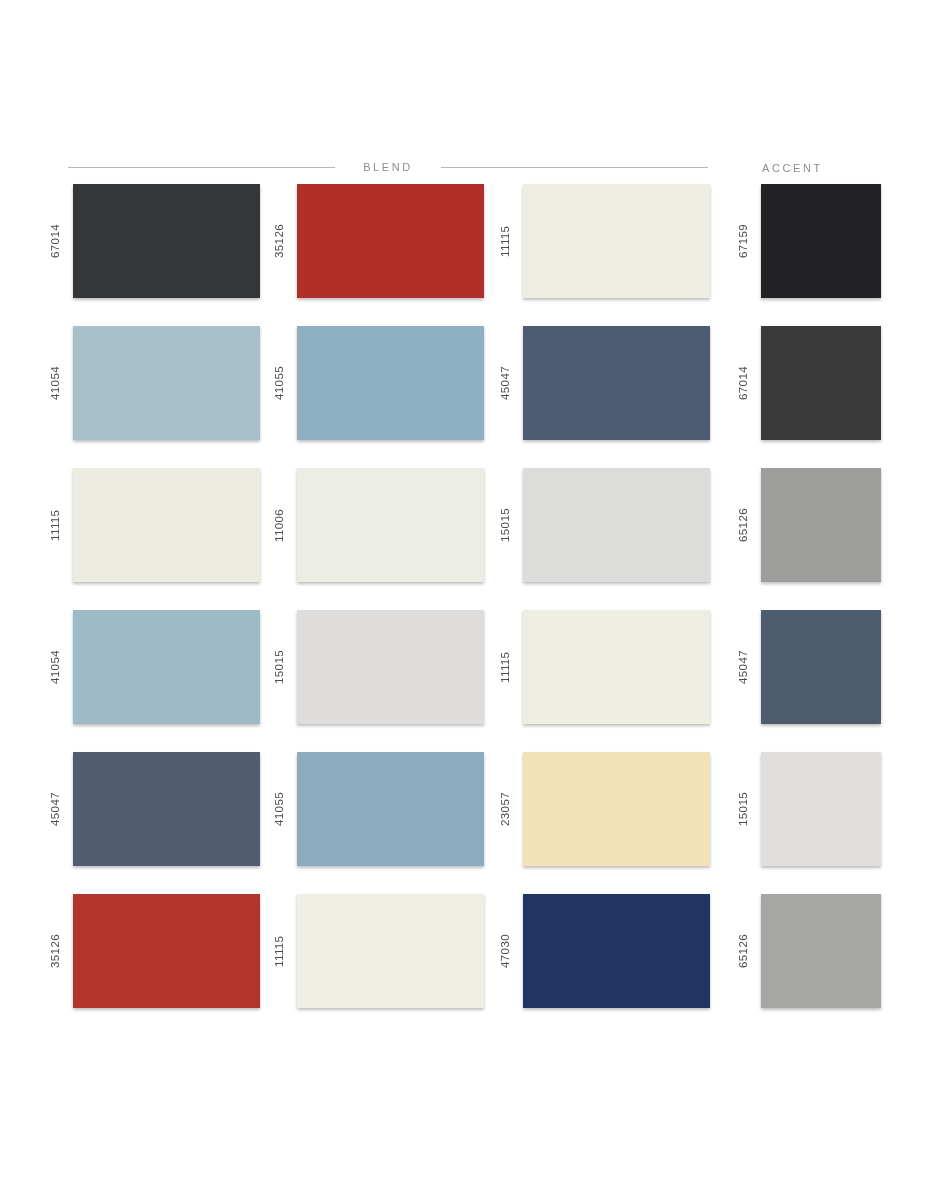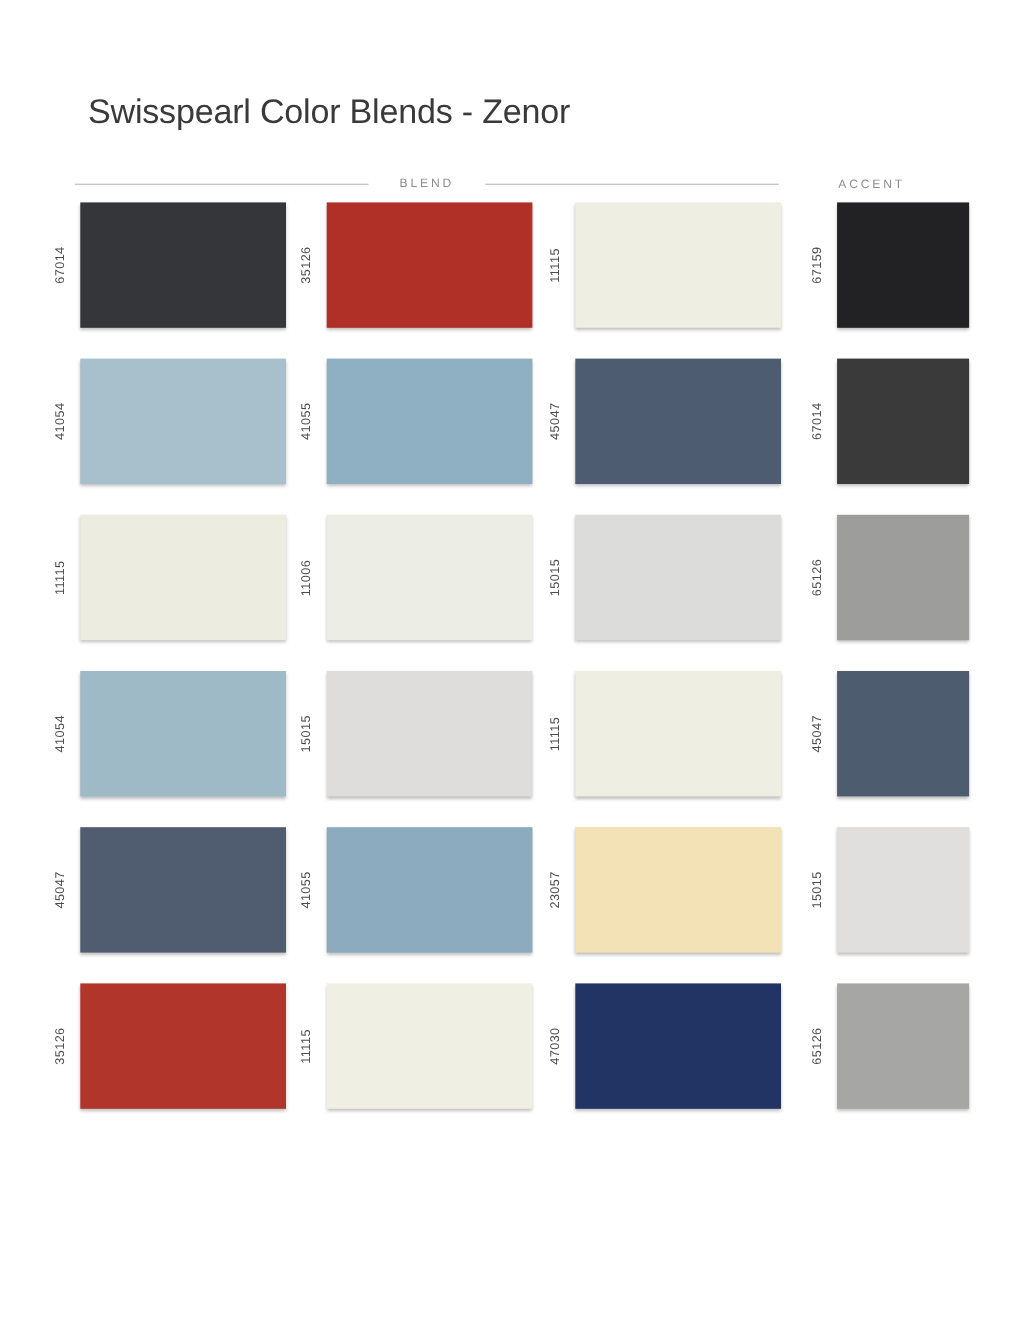--- a/index.html
+++ b/index.html
@@ -128,21 +128,20 @@
     top: 1035px;
     width: 929px;
     height: 165px;
   }
 </style>
 </head>
 <body>
 
 <div class="page">
 
-  <div class="title">Swisspearl Color Blends - Zenor</div>
 
   <div class="header-row">
     <div class="blend-header">
       <span class="rule"></span>
       <span class="blend-label">BLEND</span>
       <span class="rule"></span>
     </div>
     <div class="accent-header">
       <span class="accent-label">ACCENT</span>
     </div>

